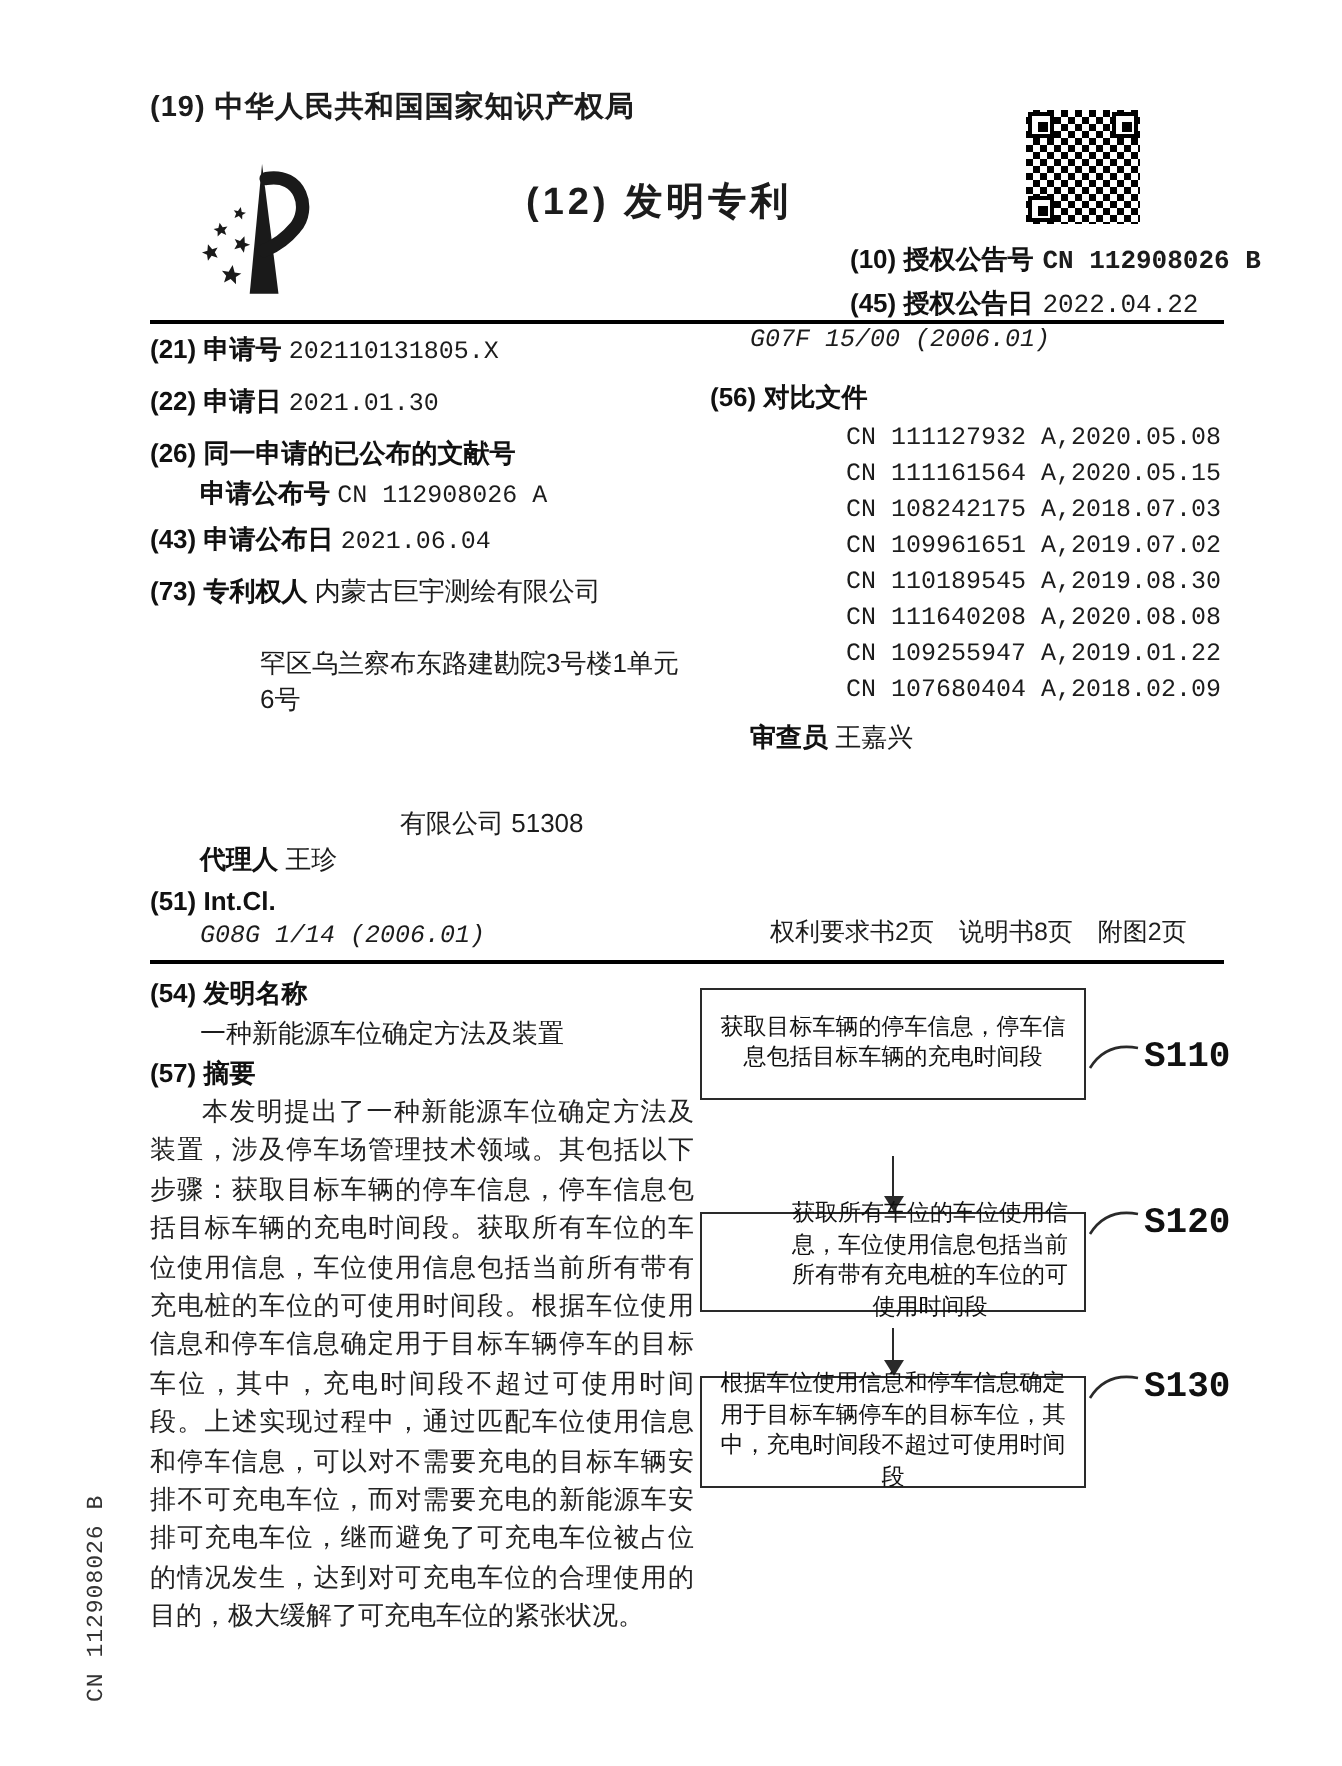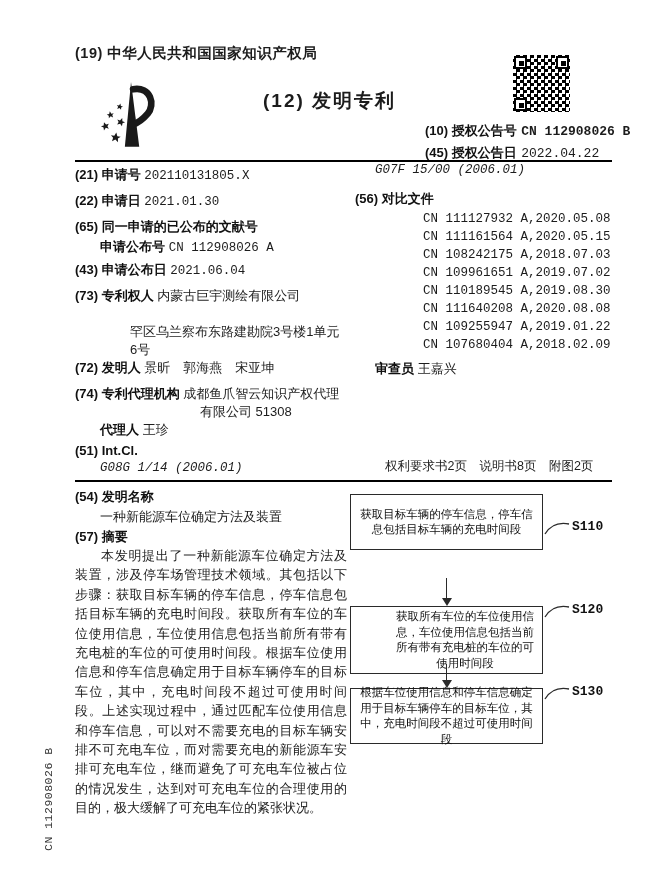--- a/index.html
+++ b/index.html
@@ -23,21 +23,21 @@
     font-size:13px;line-height:19.4px;text-align:justify;text-indent:2em;color:#222;
   }
   
   .flow-box{
     position:absolute;left:350px;width:193px;border:1.4px solid #2a2a2a;box-sizing:border-box;
     display:flex;align-items:center;justify-content:center;text-align:center;
     font-size:11.5px;line-height:15.5px;padding:3px 5px;white-space:normal;color:#111;background:#fff;
   }
   .arrow-line{position:absolute;left:446px;width:1.4px;background:#2a2a2a;}
   .arrow-head{position:absolute;left:442px;width:0;height:0;border-left:5px solid transparent;border-right:5px solid transparent;border-top:8px solid #2a2a2a;}
-  .step-label{position:absolute;display:flex;align-items:flex-start;gap:2px;font-family:"Liberation Mono","DejaVu Sans Mono",monospace;font-size:13px;font-weight:bold;color:#111;}
+  .step-label{position:absolute;display:flex;align-items:flex-start;gap:2px;font-family:"Liberation Mono","DejaVu Sans Mono",monospace;font-size:18px;font-weight:bold;color:#111;}
   
   .qr{
     position:absolute;left:513px;top:55px;width:57px;height:57px;
     background:conic-gradient(#000 25%,#fff 0 50%,#000 0 75%,#fff 0) 0 0/7px 7px;
     outline:2px solid #fff;
   }
   .finder{position:absolute;width:13px;height:13px;border:2.5px solid #000;background:#fff;box-sizing:border-box;}
   .finder::after{content:"";position:absolute;left:2.5px;top:2.5px;width:5px;height:5px;background:#000;}
   .f-tl{left:1px;top:1px;} .f-tr{right:1px;top:1px;} .f-bl{left:1px;bottom:1px;}
   .side-code{
@@ -86,44 +86,36 @@
 
   <div class="abs fs13" style="left:75px;top:166px;">
     <span class="lbl">(21) 申请号</span>
     <span class="mono">202110131805.X</span>
   </div>
   <div class="abs fs13" style="left:75px;top:192px;">
     <span class="lbl">(22) 申请日</span>
     <span class="mono">2021.01.30</span>
   </div>
   <div class="abs fs13" style="left:75px;top:218px;">
-    <span class="lbl">(65) 同一申请的已公布的文献号</span>
+    <span class="lbl">(26) 同一申请的已公布的文献号</span>
   </div>
   <div class="abs fs13" style="left:100px;top:238px;">
     <span class="lbl">申请公布号</span>
     <span class="mono">CN 112908026 A</span>
   </div>
   <div class="abs fs13" style="left:75px;top:261px;">
     <span class="lbl">(43) 申请公布日</span>
     <span class="mono">2021.06.04</span>
   </div>
   <div class="abs fs13" style="left:75px;top:287px;">
     <span class="lbl">(73) 专利权人</span>
     <span>内蒙古巨宇测绘有限公司</span>
   </div>
   <div class="abs fs13" style="left:130px;top:323px;">罕区乌兰察布东路建勘院3号楼1单元</div>
   <div class="abs fs13" style="left:130px;top:341px;">6号</div>
-  <div class="abs fs13" style="left:75px;top:359px;">
-    <span class="lbl">(72) 发明人</span>
-    <span>景昕　郭海燕　宋亚坤</span>
-  </div>
-  <div class="abs fs13" style="left:75px;top:385px;">
-    <span class="lbl">(74) 专利代理机构</span>
-    <span>成都鱼爪智云知识产权代理</span>
-  </div>
   <div class="abs fs13" style="left:200px;top:403px;">有限公司 51308</div>
   <div class="abs fs13" style="left:100px;top:421px;">
     <span class="lbl">代理人</span>
     <span>王珍</span>
   </div>
   <div class="abs fs13" style="left:75px;top:443px;">
     <span class="lbl">(51) Int.Cl.</span>
   </div>
   <div class="abs mono it" style="left:100px;top:461px;">G08G 1/14 (2006.01)</div>
 
@@ -152,21 +144,21 @@
   </div>
   <div class="abs fs13" style="left:100px;top:508px;">一种新能源车位确定方法及装置</div>
   <div class="abs fs13" style="left:75px;top:528px;">
     <span class="lbl">(57) 摘要</span>
   </div>
   <div class="abstract">本发明提出了一种新能源车位确定方法及装置，涉及停车场管理技术领域。其包括以下步骤：获取目标车辆的停车信息，停车信息包括目标车辆的充电时间段。获取所有车位的车位使用信息，车位使用信息包括当前所有带有充电桩的车位的可使用时间段。根据车位使用信息和停车信息确定用于目标车辆停车的目标车位，其中，充电时间段不超过可使用时间段。上述实现过程中，通过匹配车位使用信息和停车信息，可以对不需要充电的目标车辆安排不可充电车位，而对需要充电的新能源车安排可充电车位，继而避免了可充电车位被占位的情况发生，达到对可充电车位的合理使用的目的，极大缓解了可充电车位的紧张状况。</div>
 
   <div class="flow-box" style="top:494px;height:56px;">获取目标车辆的停车信息，停车信息包括目标车辆的充电时间段</div>
   <div class="arrow-line" style="top:578px;height:21px;"></div>
   <div class="arrow-head" style="top:598px;"></div>
-  <div class="flow-box" style="top:606px;height:68px;padding-left:42px;">获取所有车位的车位使用信息，车位使用信息包括当前所有带有充电桩的车位的可使用时间段</div>
+  <div class="flow-box" style="top:606px;height:50px;padding-left:42px;">获取所有车位的车位使用信息，车位使用信息包括当前所有带有充电桩的车位的可使用时间段</div>
   <div class="arrow-line" style="top:664px;height:17px;"></div>
   <div class="arrow-head" style="top:680px;"></div>
   <div class="flow-box" style="top:688px;height:56px;">根据车位使用信息和停车信息确定用于目标车辆停车的目标车位，其中，充电时间段不超过可使用时间段</div>
 
   <div class="step-label" style="left:544px;top:519px;">
     <svg width="26" height="16">
         <path d="M1 15 Q9 2 25 5" stroke="#2a2a2a" fill="none" stroke-width="1.3"></path>
       </svg>
     <span>S110</span>
   </div>

